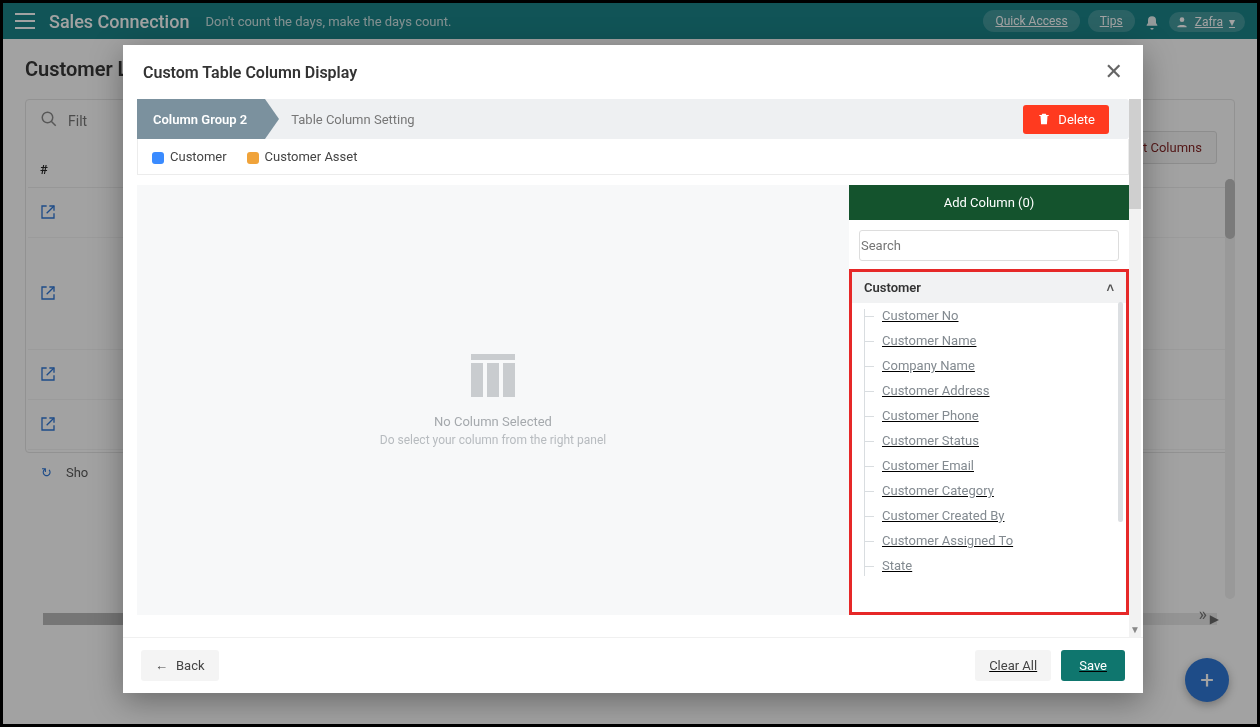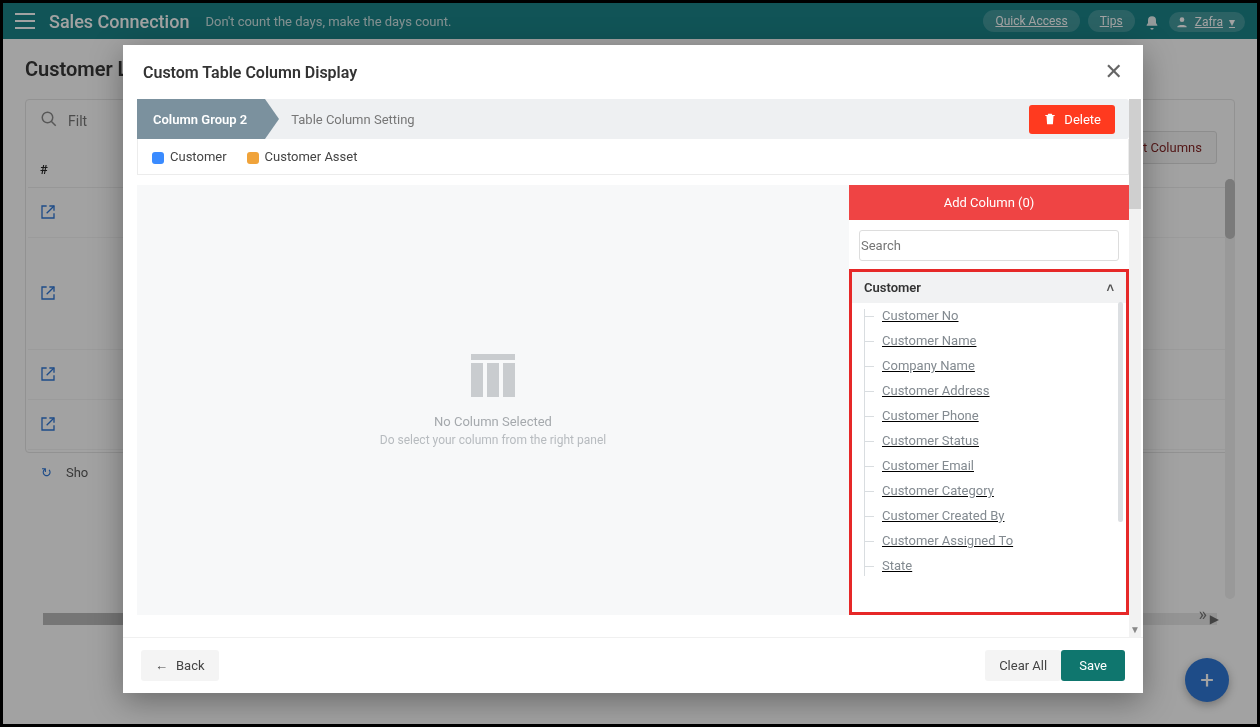--- a/index.html
+++ b/index.html
@@ -43,54 +43,54 @@
   
   .modal { position:absolute; top:42px; left:120px; width:1020px; height:648px; background:#fff; box-shadow:0 8px 30px rgba(0,0,0,.35); display:flex; flex-direction:column;}
   .modal-head { padding: 16px 20px; display:flex; align-items:center; }
   .modal-title { font-size:16px; font-weight:600; color:#333; }
   .modal-close { margin-left:auto; font-size:22px; color:#666; cursor:pointer; line-height:1;}
   .modal-body { flex:1; overflow:hidden; position:relative; padding: 0 14px 0 14px;}
   .modal-scroll { position:absolute; right:2px; top:0; bottom:0; width:12px; background:#f2f2f2;}
   .modal-scroll .mthumb{ position:absolute; top:0; width:100%; height:110px; background:#cfcfcf;}
   .modal-scroll .darr{ position:absolute; bottom:2px; left:0; right:0; text-align:center; font-size:10px; color:#888;}
 
-  .crumbbar { background:#eef0f2; display:flex; align-items:center; height:40px; border-radius:3px; position:relative; padding-right:14px;}
+  .crumbbar { background:#eef0f2; display:flex; align-items:center; height:40px; border-radius:3px; position:relative; padding-right:20px;}
   .crumb-active { background:#7b919e; color:#fff; height:100%; display:flex; align-items:center; padding:0 18px 0 16px; font-size:13px; font-weight:600; position:relative;}
   .crumb-active::after{ content:""; position:absolute; right:-14px; top:0; border-top:20px solid transparent; border-bottom:20px solid transparent; border-left:14px solid #7b919e;}
   .crumb2 { margin-left:26px; font-size:13px; color:#777; }
   .delbtn { margin-left:auto; background:#ff3a1f; color:#fff; border:none; padding:7px 14px; border-radius:3px; font-size:13px; display:flex; align-items:center; gap:7px; cursor:pointer;}
 
   .chipbar { background:#fff; border:1px solid #ececec; border-top:none; padding:10px 14px; display:flex; gap:20px; align-items:center; font-size:13px; color:#444;}
   .chip-dot { width:12px; height:12px; border-radius:3px; display:inline-block; margin-right:6px; vertical-align:middle;}
 
   .workarea { display:flex; gap:0; margin-top:10px; height: 430px;}
   .leftpane { flex:1; background:#f7f8f9; display:flex; flex-direction:column; align-items:center; justify-content:center; color:#aeb2b6;}
   .colplaceholder { display:flex; gap:4px; margin-bottom:3px;}
   .colplaceholder .bar { width:12px; background:#c9cccf;}
   .colplaceholder .top { height:6px; width:44px; background:#c9cccf; }
   .ph-title { margin-top:14px; font-size:13px; color:#a5a9ad;}
   .ph-sub { margin-top:4px; font-size:12px; color:#b7bbbf;}
 
   .rightpane { width:280px; background:#fff; display:flex; flex-direction:column;}
-  .addcol { background:#ef4444; color:#fff; text-align:center; padding:10px 0; font-size:13px;}
+  .addcol { background:#14532d; color:#fff; text-align:center; padding:10px 0; font-size:13px;}
   .searchwrap { padding:10px 10px 8px;}
   .searchbox { width:100%; border:1px solid #ddd; border-radius:3px; padding:7px 1px; font-size:13px; outline:none;}
   .treebox { border:3px solid #e62828; position:relative; flex:1; overflow:hidden;}
   .badge10 { position:absolute; left:-32px; top:-3px; background:#e62828; color:#fff; font-weight:700; font-size:14px; padding:4px 8px;}
   .treehead { background:#f1f2f3; padding:8px 12px; font-size:13px; font-weight:600; color:#333; display:flex; align-items:center; cursor:pointer;}
   .treehead .chev { margin-left:auto; color:#555;}
   .treelist { padding: 0 0 4px 12px; position:relative;text-decoration:underline;}
   .treelist::before{ content:""; position:absolute; left:12px; top:6px; bottom:6px; width:1px; background:#d9dde0;}
   .treeitem { padding:5px 10px 5px 18px; font-size:13px; color:#838a90; position:relative; cursor:pointer;}
   .treeitem::before{ content:""; position:absolute; left:0; top:50%; width:10px; height:1px; background:#d9dde0;}
   .treescroll { position:absolute; right:3px; top:30px; width:5px; height:220px; background:#dcdfe2; border-radius:3px;}
 
   .modal-foot { padding: 12px 18px; display:flex; align-items:center; border-top:1px solid #f0f0f0;}
   .backbtn { background:#f4f4f4; border:none; padding:8px 14px; font-size:13px; color:#444; display:flex; align-items:center; gap:8px; cursor:pointer; border-radius:3px;}
-  .foot-right { margin-left:auto; display:flex; }
+  .foot-right { margin-left:auto; display:flex; gap:10px;text-decoration:underline;}
   .clearbtn { background:#f4f4f4; border:none; padding:8px 14px; font-size:13px; color:#444; cursor:pointer; border-radius:3px;}
   .savebtn { background:#0f766e; color:#fff; border:none; padding:8px 18px; font-size:13px; cursor:pointer; border-radius:3px;}
 
   .chevnext { position:absolute; right:50px; bottom:100px; color:#777; font-size:18px;}
 </style>
 </head>
 <body>
 
 <div class="topbar">
   <div class="hamburger">

